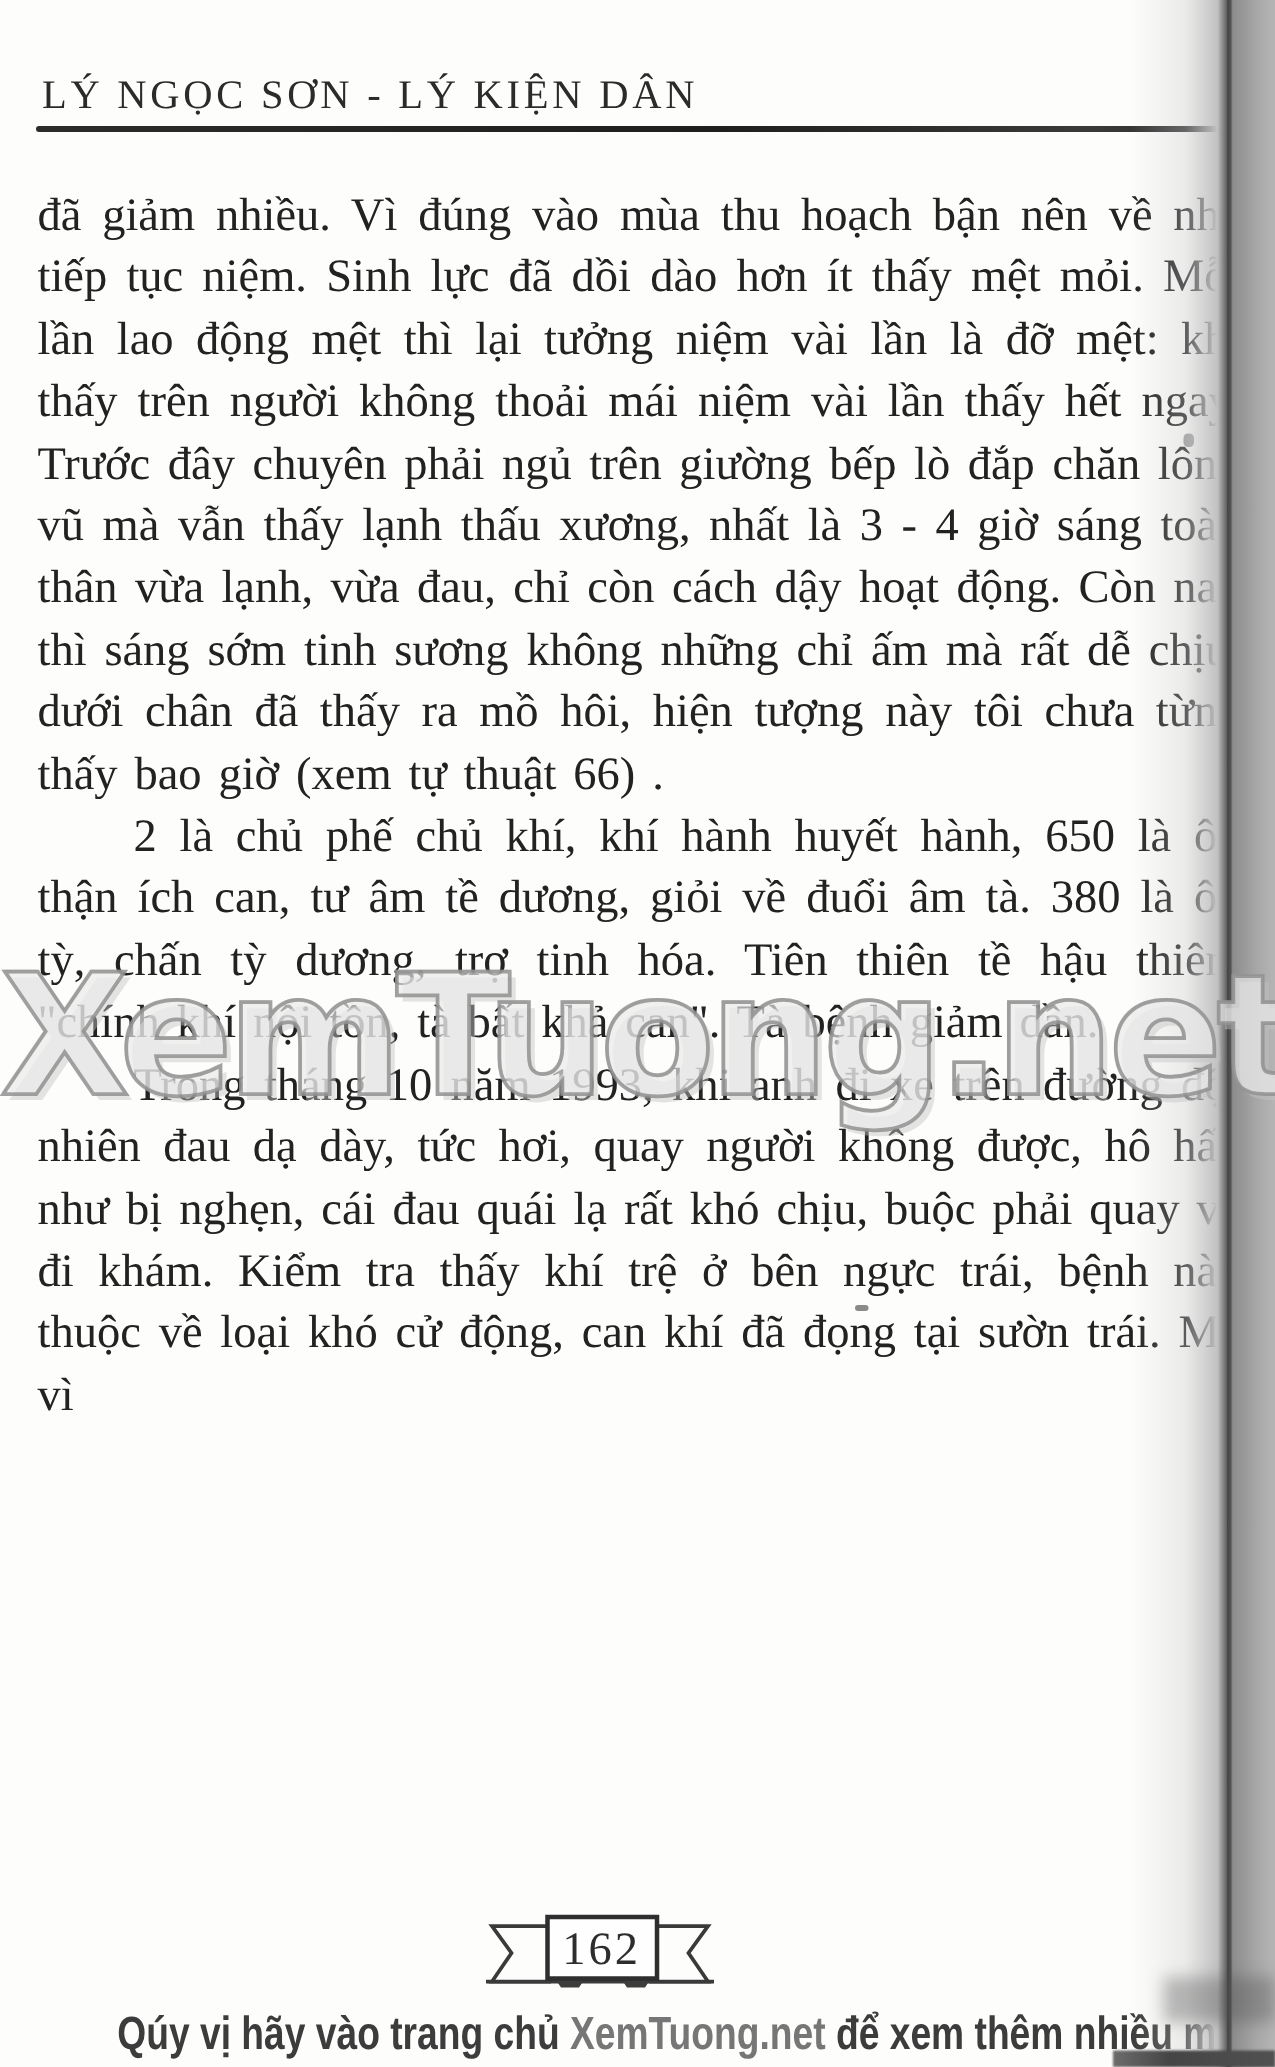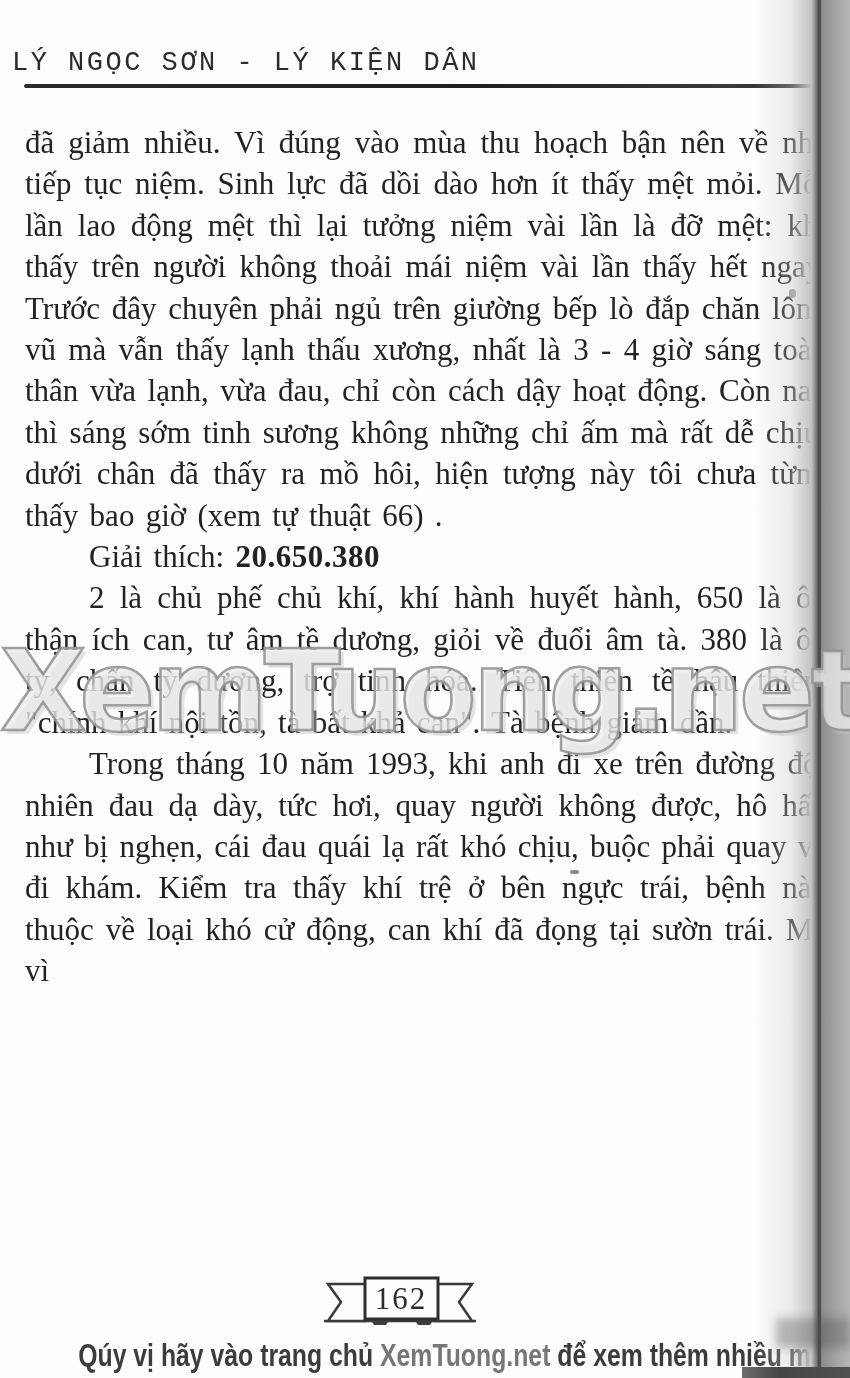--- a/index.html
+++ b/index.html
@@ -12,22 +12,22 @@
   .page{
     position:relative;
     width:850px;height:1378px;
     background:#fdfdfc;
     overflow:hidden;
     font-family:"Liberation Serif","DejaVu Serif",serif;
     color:var(--ink);
   }
   
   .running-head{
-    position:absolute;top:48px;left:12px;
-    font-family:Liberation Mono, monospace;
+    position:absolute;top:48px;left:28px;
+    font-family:Liberation Serif, serif;
     font-size:27px;letter-spacing:2.5px;color:#2b2b2b;
     white-space:nowrap;
   }
   .head-rule{
     position:absolute;top:84px;left:24px;width:824px;height:4px;
     background:linear-gradient(90deg,#2c2c2c 0%,#1f1f1f 55%,#3a3a3a 85%,#2a2a2a 100%);
     border-radius:2px;
   }
   
   .body-text{
@@ -106,21 +106,20 @@
 <body>
 
 <div class="page">
 
   <div class="running-head">LÝ NGỌC SƠN - LÝ KIỆN DÂN</div>
   <div class="head-rule"></div>
 
   <div class="body-text">
     <p class="p1">đã giảm nhiều. Vì đúng vào mùa thu hoạch bận nên về nhà tiếp tục niệm. Sinh lực đã dồi dào hơn ít thấy mệt mỏi. Mỗi lần lao động mệt thì lại tưởng niệm vài lần là đỡ mệt: khi thấy trên người không thoải mái niệm vài lần thấy hết ngay. Trước đây chuyên phải ngủ trên giường bếp lò đắp chăn lông vũ mà vẫn thấy lạnh thấu xương, nhất là 3 - 4 giờ sáng toàn thân vừa lạnh, vừa đau, chỉ còn cách dậy hoạt động. Còn nay thì sáng sớm tinh sương không những chỉ ấm mà rất dễ chịu, dưới chân đã thấy ra mồ hôi, hiện tượng này tôi chưa từng thấy bao giờ (xem tự thuật 66) .</p>
 
-    <p class="explain-line"><span>Giải thích: </span><span class="explain-num">20.650.380</span></p>
 
     <p class="para-indent p2">2 là chủ phế chủ khí, khí hành huyết hành, 650 là ôn thận ích can, tư âm tề dương, giỏi về đuổi âm tà. 380 là ôn tỳ, chấn tỳ dương, trợ tinh hóa. Tiên thiên tề hậu thiên, "chính khí nội tồn, tà bất khả can". Tà bệnh giảm dần.</p>
 
 
     <p class="para-indent p3">Trong tháng 10 năm 1993, khi anh đi xe trên đường đột nhiên đau dạ dày, tức hơi, quay người không được, hô hấp như bị nghẹn, cái đau quái lạ rất khó chịu, buộc phải quay về đi khám. Kiểm tra thấy khí trệ ở bên ngực trái, bệnh này thuộc về loại khó cử động, can khí đã đọng tại sườn trái. Mà vì</p>
   </div>
 
   <div class="watermark">XemTuong.net</div>
 
   <svg class="banner" width="160" height="68" viewBox="0 0 160 68">

